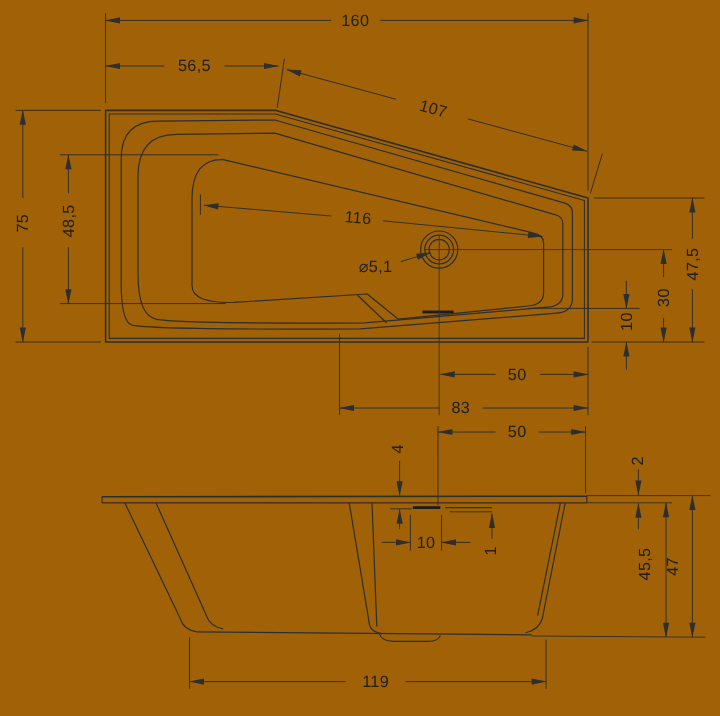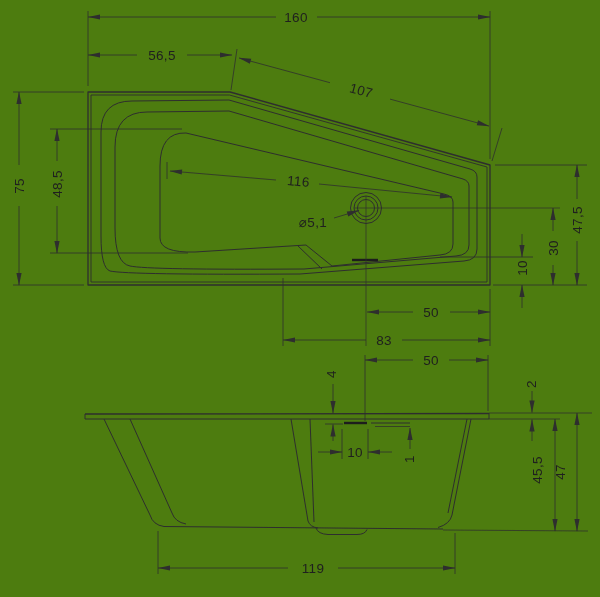--- a/index.html
+++ b/index.html
@@ -1,16 +1,16 @@
 <!DOCTYPE html>
 <html><head>
 <meta charset="utf-8">
 <style>
   html,body{margin:0;padding:0;background:#ffffff;}
-  .canvas{position:relative;width:600px;height:597px;background:#4d7c0f;overflow:hidden;
+  .canvas{position:relative;width:600px;height:597px;background:#a16207;overflow:hidden;
           font-family:"Liberation Sans","DejaVu Sans",sans-serif;}
   svg{display:block;}
   .outline{fill:none;stroke:#2e2e2e;stroke-width:1.3;stroke-linejoin:round;}
   .outline2{fill:none;stroke:#2e2e2e;stroke-width:0.9;stroke-linejoin:round;}
   .contour{fill:none;stroke:#2e2e2e;stroke-width:1.0;stroke-linejoin:round;}
   .thin{fill:none;stroke:#2e2e2e;stroke-width:0.75;}
   .center{fill:none;stroke:#2e2e2e;stroke-width:0.7;}
   .dim{fill:none;stroke:#2e2e2e;stroke-width:0.8;}
   .thick{stroke:#1d1d1d;stroke-width:2.4;}
   text{fill:#1f1f1f;font-size:13.5px;letter-spacing:0.3px;}

